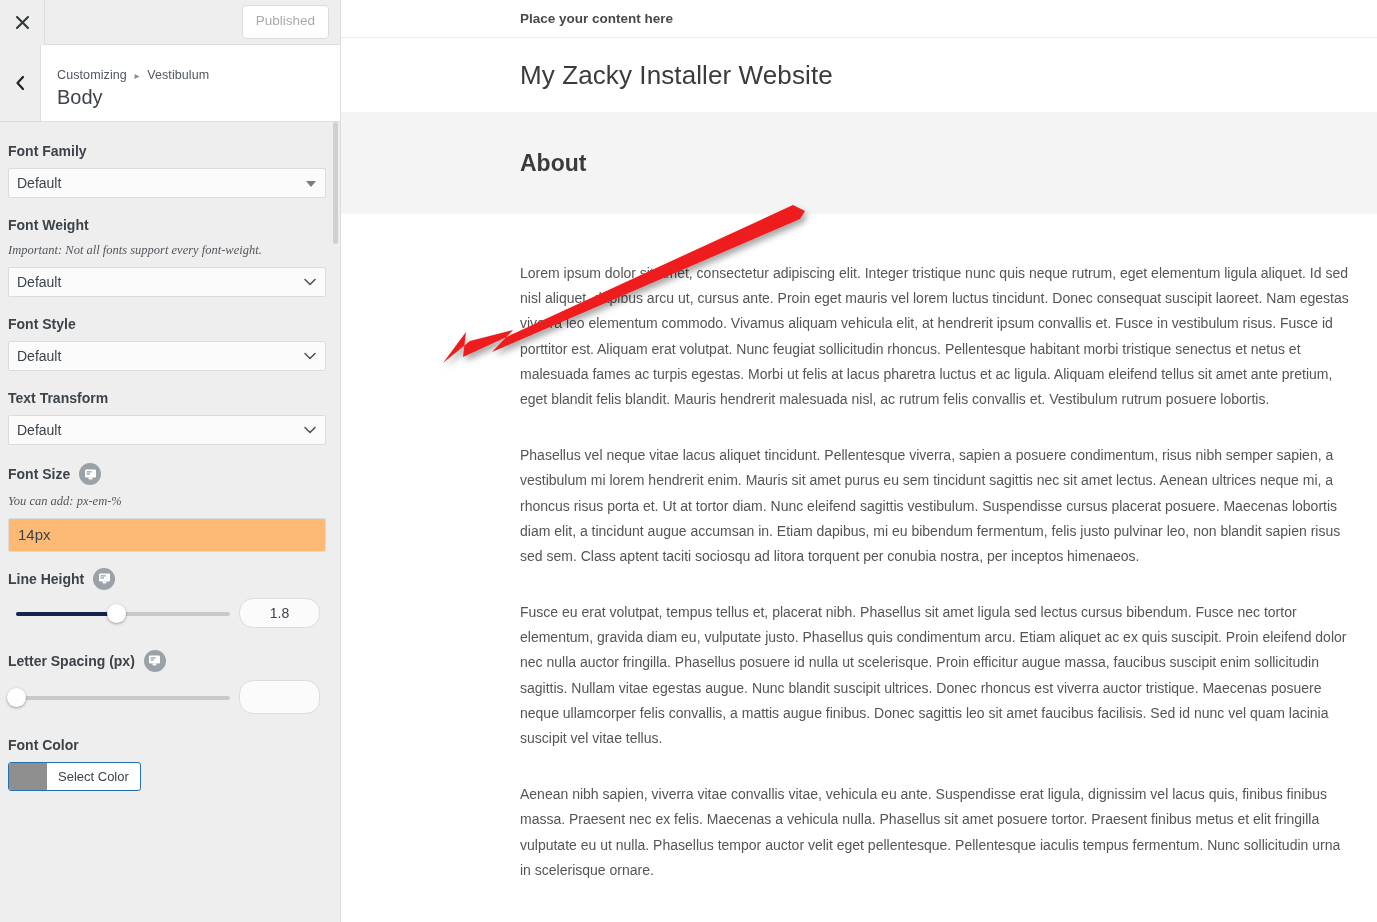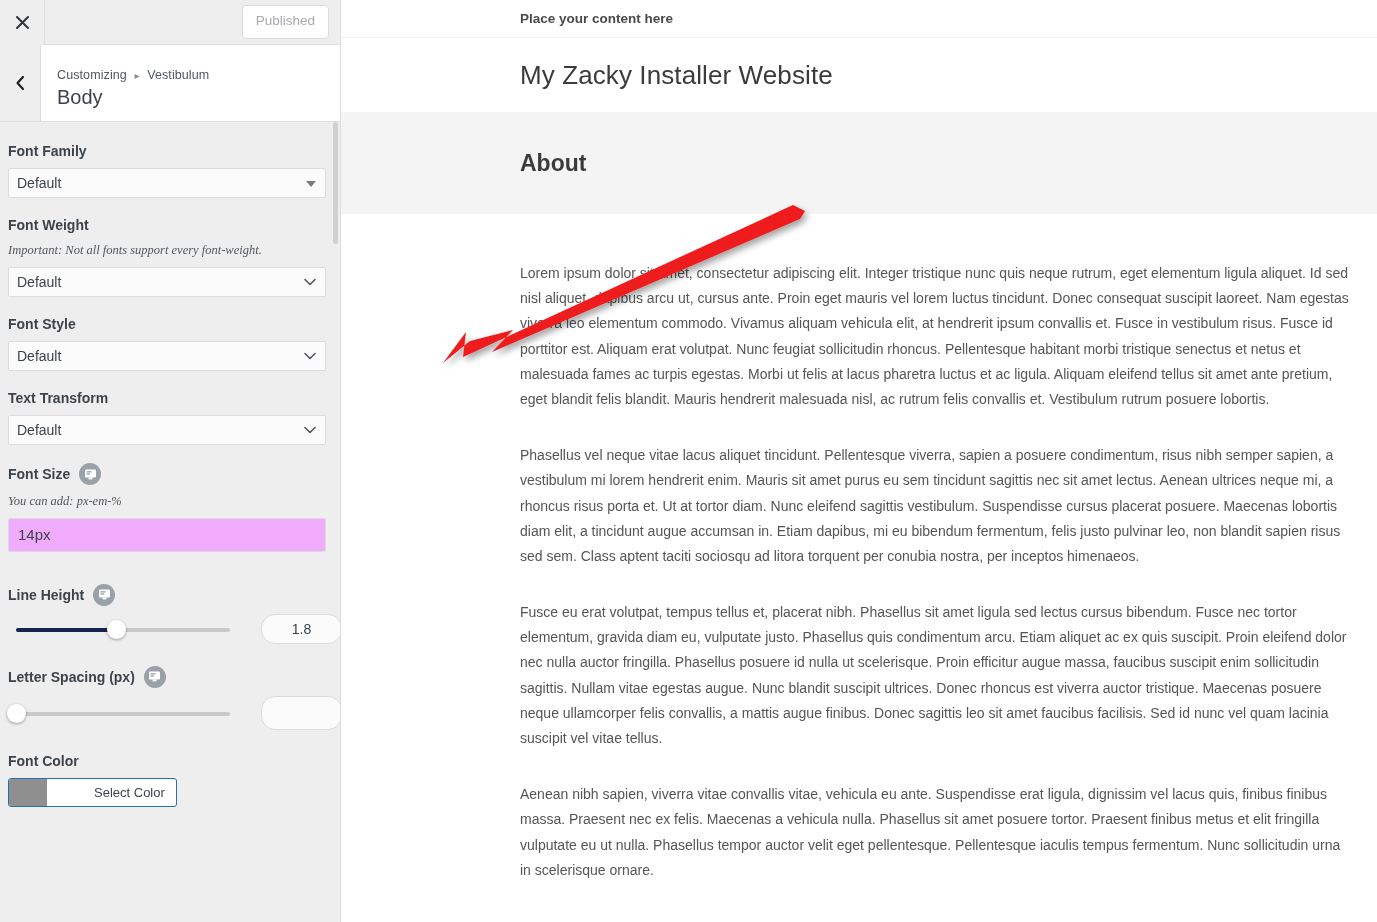--- a/index.html
+++ b/index.html
@@ -134,27 +134,27 @@
     pointer-events: none;
   }
   .sel-arrow-chev {
     position: absolute; right: 9px; top: 8px;
     pointer-events: none;
   }
 
   
   .cz-text-input {
     width: 318px; height: 34px;
-    background: #f0abfc;
+    background: #fdba74;
     border: 1px solid #dcdcde;
     border-radius: 2px;
     font-size: 15px; color: #3c434a;
     padding: 0 9px;
     display: block;
-    margin-bottom: 32px;
+    margin-bottom: 16px;
     font-family: "Liberation Sans", sans-serif;
   }
   .cz-text-input::placeholder { color: #8c8f94; }
 
   
   .slider-row {
     display: flex; align-items: center; gap: 0;
     margin-bottom: 22px;
   }
   .slider-area {
@@ -172,42 +172,41 @@
   }
   .slider-thumb {
     position: absolute; top: 1px;
     width: 19px; height: 19px; border-radius: 50%;
     background: #fff;
     box-shadow: 0 1px 3px rgba(0,0,0,.35);
     cursor: pointer;
   }
   .slider-value {
     width: 81px; height: 30px;
-    margin-left: 31px;
+    margin-left: 9px;
     background: #fbfbfc;
     border: 1px solid #dcdcde;
     border-radius: 14px;
     font-size: 14px; color: #3c434a;
     text-align: center; line-height: 28px;
     flex: 0 0 81px;
     font-family: "Liberation Sans", sans-serif;
     padding: 0;
   }
   .slider-value.tall { height: 34px; line-height: 32px; }
 
   
   .color-btn {
     display: inline-flex; align-items: stretch;
     height: 29px;
     border: 1px solid #2271b1;
     border-radius: 3px;
     background: #fff;
     cursor: pointer;
     overflow: hidden;
-    gap: 36px;
   }
   .color-swatch { width: 38px; height: 100%; background: #8f8f8f; }
   .color-label {
     padding: 0 11px; font-size: 13px; color: #3c434a;
     display: flex; align-items: center; line-height: 1;
   }
 
   
   .preview {
     flex: 1 1 auto; height: 922px;

